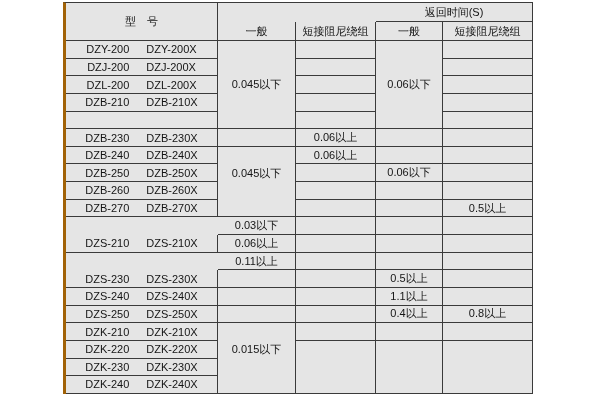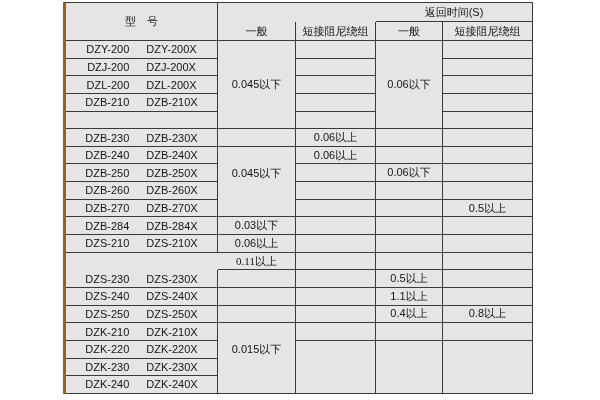--- a/index.html
+++ b/index.html
@@ -91,24 +91,20 @@
         <span>DZB-250X</span>
       </div>
       <div class="cell model-cell" style="grid-area: 11 / 1 / span 1;">
         <span>DZB-260</span>
         <span>DZB-260X</span>
       </div>
       <div class="cell model-cell" style="grid-area: 12 / 1 / span 1;">
         <span>DZB-270</span>
         <span>DZB-270X</span>
       </div>
-      <div class="cell model-cell" style="grid-area: 13 / 1 / span 1;">
-        <span>DZB-284</span>
-        <span>DZB-284X</span>
-      </div>
       <div class="cell model-cell" style="grid-area: 14 / 1 / span 1;">
         <span>DZS-210</span>
         <span>DZS-210X</span>
       </div>
       <div class="cell model-cell" style="grid-area: 16 / 1 / span 1;">
         <span>DZS-230</span>
         <span>DZS-230X</span>
       </div>
       <div class="cell model-cell" style="grid-area: 17 / 1 / span 1;">
         <span>DZS-240</span>
@@ -132,21 +128,21 @@
       </div>
       <div class="cell model-cell" style="grid-area: 22 / 1 / span 1;">
         <span>DZK-240</span>
         <span>DZK-240X</span>
       </div>
       <div class="cell v-cell" style="grid-area: 3 / 2 / span 5;">0.045以下</div>
       <div class="cell v-cell" style="grid-area: 8 / 2 / span 1;"></div>
       <div class="cell v-cell up" style="grid-area: 9 / 2 / span 4;">0.045以下</div>
       <div class="cell v-cell" style="grid-area: 13 / 2 / span 1;">0.03以下</div>
       <div class="cell v-cell" style="grid-area: 14 / 2 / span 1;">0.06以上</div>
-      <div class="cell v-cell" style="grid-area: 15 / 2 / span 1; font-family: Liberation Serif, serif;">0.11以上</div>
+      <div class="cell v-cell" style="grid-area: 15 / 2 / span 1;">0.11以上</div>
       <div class="cell v-cell" style="grid-area: 16 / 2 / span 1;"></div>
       <div class="cell v-cell" style="grid-area: 17 / 2 / span 1;"></div>
       <div class="cell v-cell" style="grid-area: 18 / 2 / span 1;"></div>
       <div class="cell v-cell up" style="grid-area: 19 / 2 / span 4;">0.015以下</div>
       <div class="cell v-cell" style="grid-area: 3 / 3 / span 1;"></div>
       <div class="cell v-cell" style="grid-area: 4 / 3 / span 1;"></div>
       <div class="cell v-cell" style="grid-area: 5 / 3 / span 1;"></div>
       <div class="cell v-cell" style="grid-area: 6 / 3 / span 1;"></div>
       <div class="cell v-cell" style="grid-area: 7 / 3 / span 1;"></div>
       <div class="cell v-cell" style="grid-area: 8 / 3 / span 1;">0.06以上</div>

